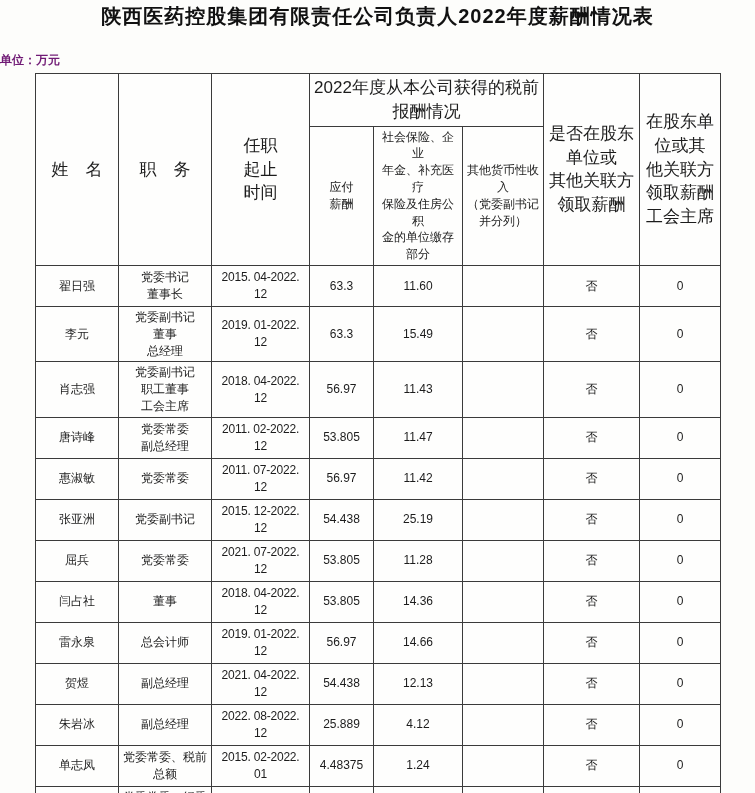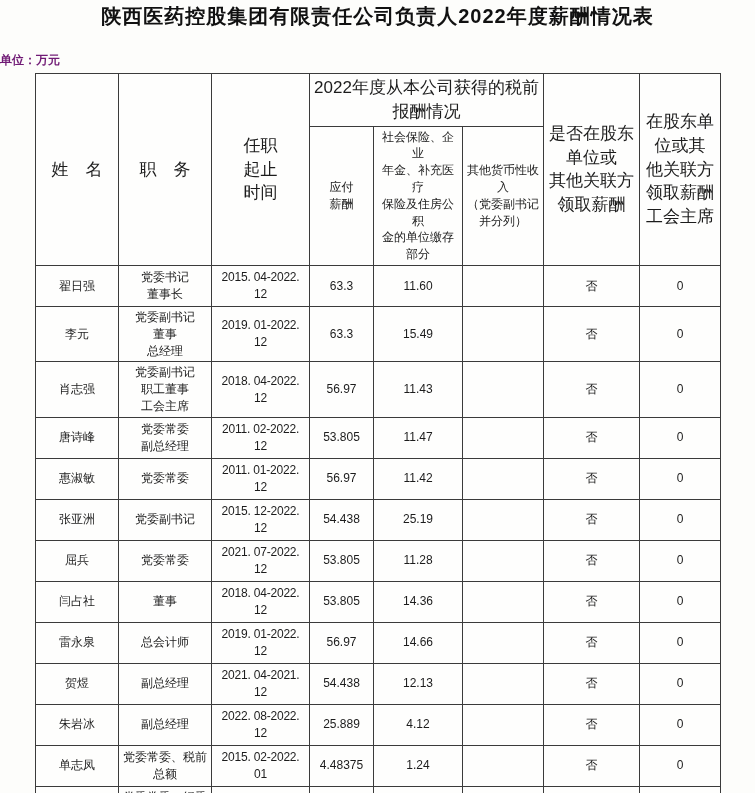--- a/index.html
+++ b/index.html
@@ -154,21 +154,21 @@
         <td class="date">2011. 02-2022. 12</td>
         <td class="num">53.805</td>
         <td class="num">11.47</td>
         <td></td>
         <td>否</td>
         <td class="num">0</td>
       </tr>
       <tr class="data-row">
         <td>惠淑敏</td>
         <td>党委常委</td>
-        <td class="date">2011. 01-2022. 12</td>
+        <td class="date">2011. 07-2022. 12</td>
         <td class="num">56.97</td>
         <td class="num">11.42</td>
         <td></td>
         <td>否</td>
         <td class="num">0</td>
       </tr>
       <tr class="data-row">
         <td>张亚洲</td>
         <td>党委副书记</td>
         <td class="date">2015. 12-2022. 12</td>
@@ -204,21 +204,21 @@
         <td class="date">2019. 01-2022. 12</td>
         <td class="num">56.97</td>
         <td class="num">14.66</td>
         <td></td>
         <td>否</td>
         <td class="num">0</td>
       </tr>
       <tr class="data-row">
         <td>贺煜</td>
         <td>副总经理</td>
-        <td class="date">2021. 04-2021. 12</td>
+        <td class="date">2021. 04-2022. 12</td>
         <td class="num">54.438</td>
         <td class="num">12.13</td>
         <td></td>
         <td>否</td>
         <td class="num">0</td>
       </tr>
       <tr class="data-row">
         <td>朱岩冰</td>
         <td>副总经理</td>
         <td class="date">2022. 08-2022. 12</td>

